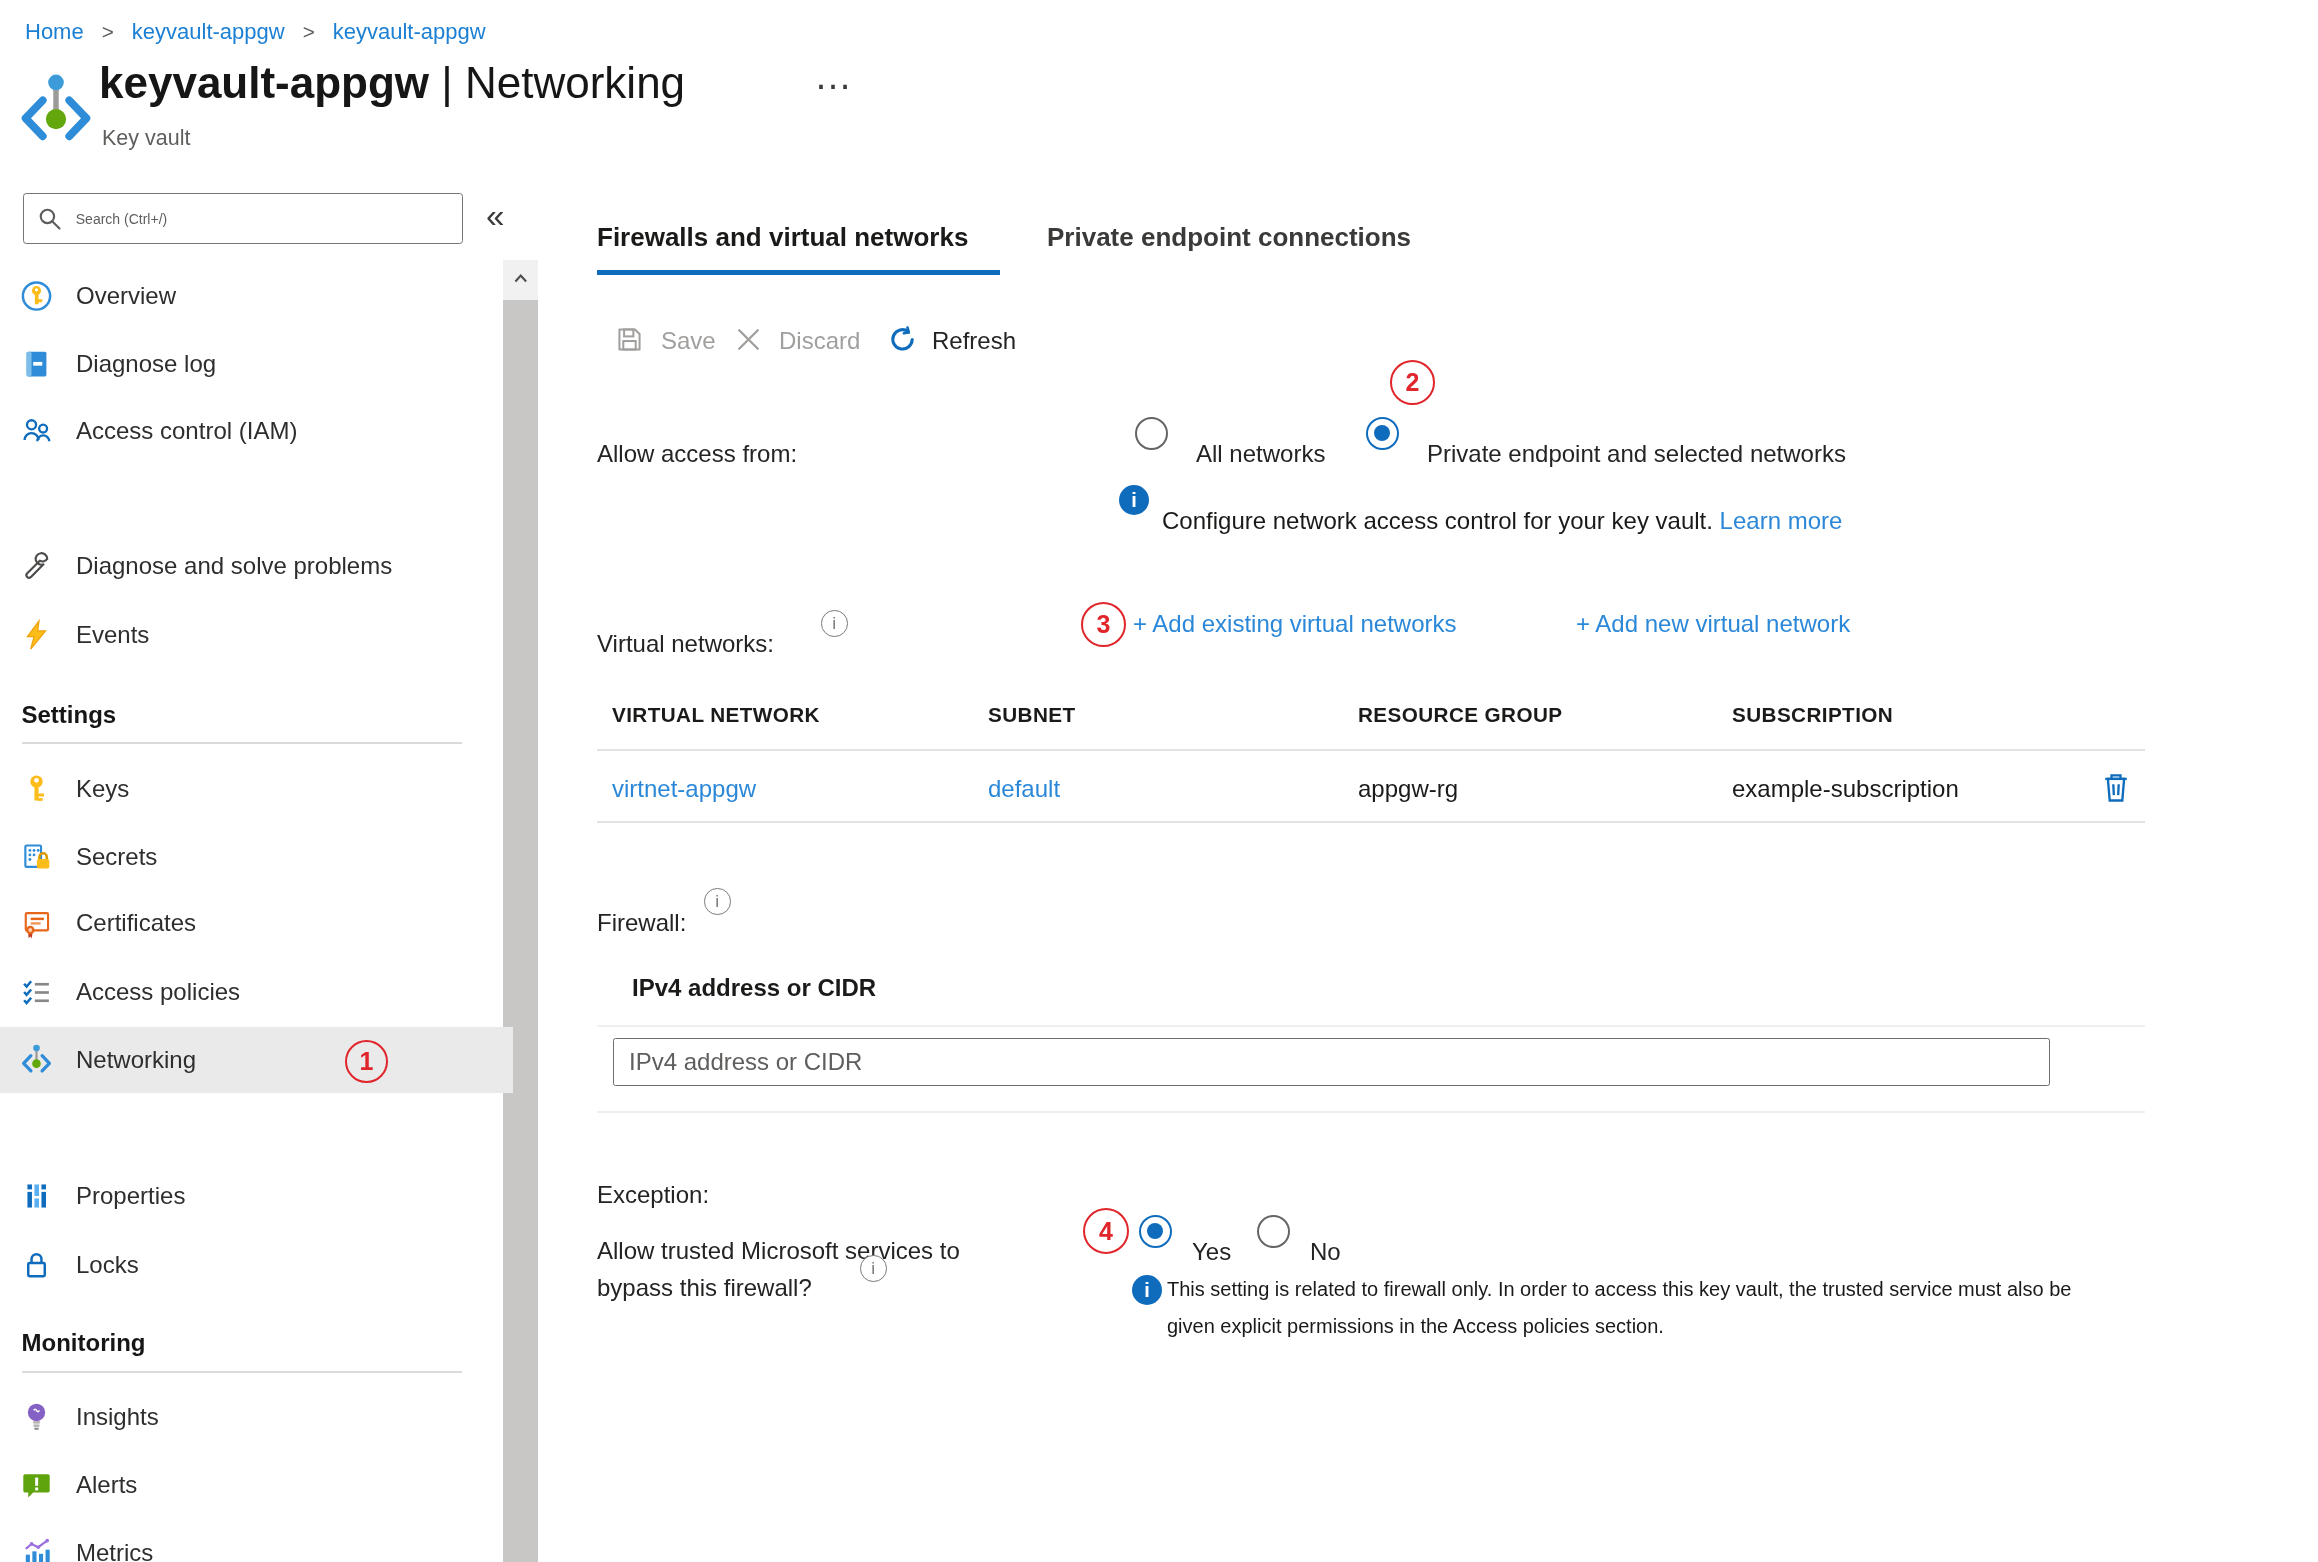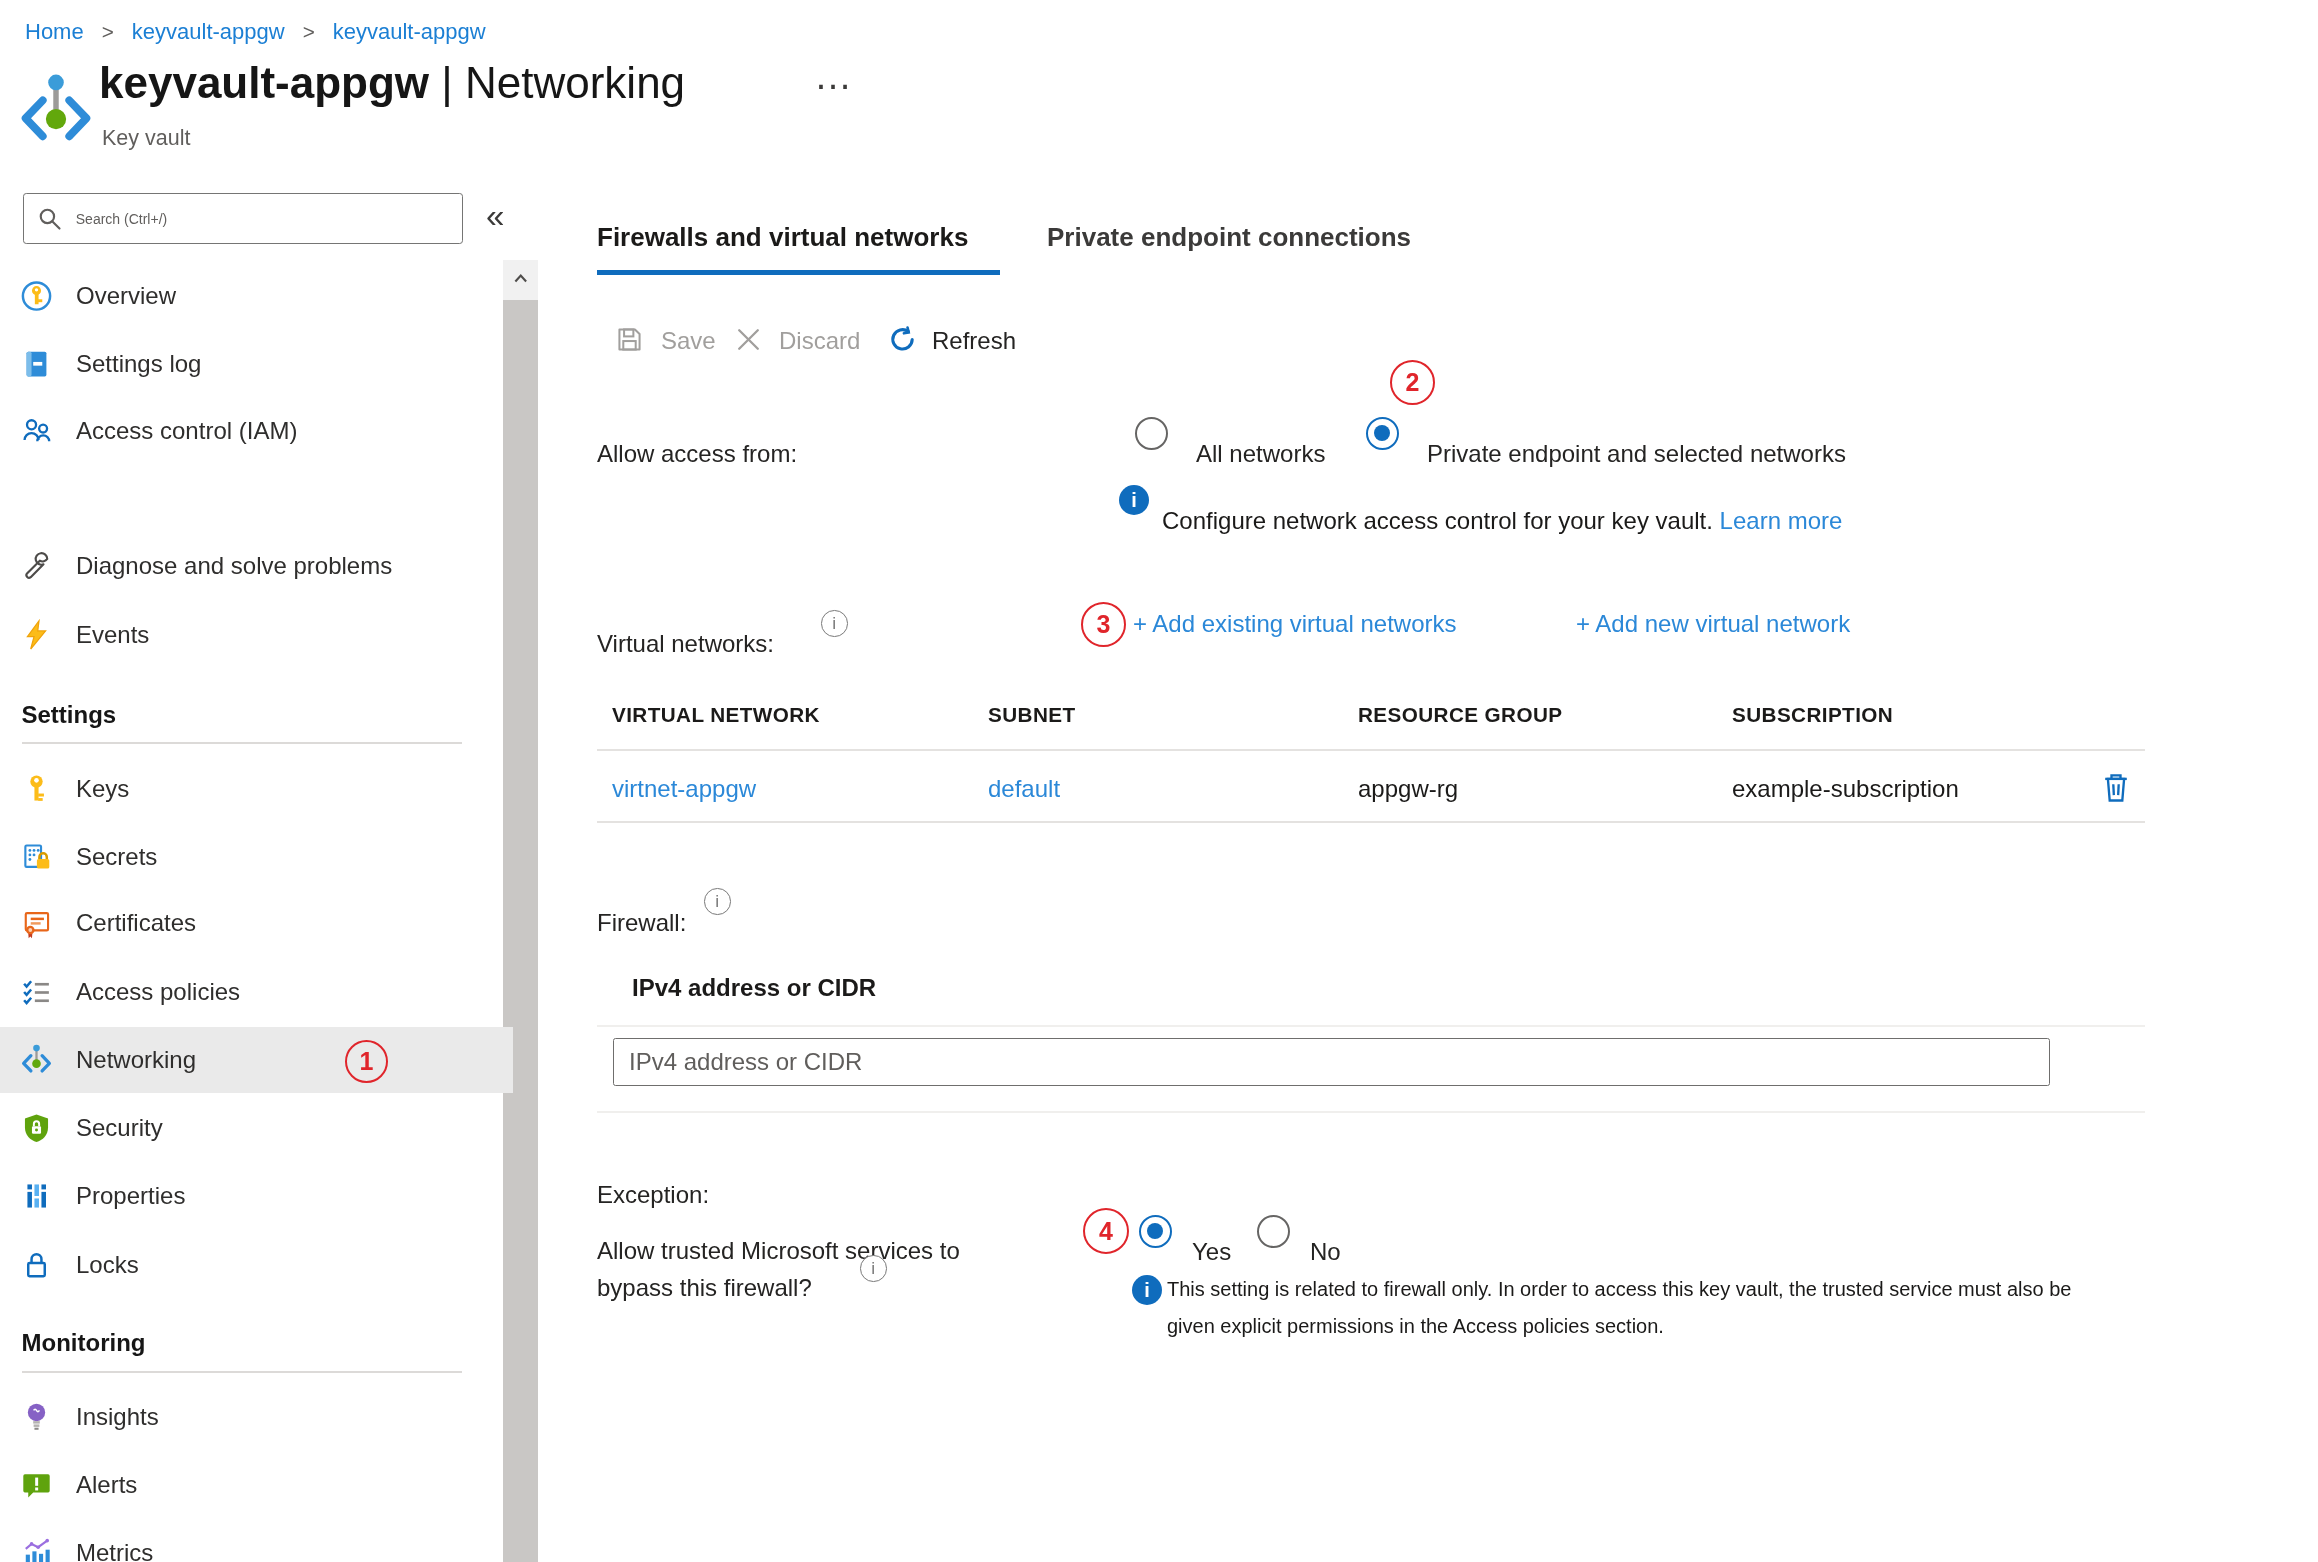--- a/index.html
+++ b/index.html
@@ -134,21 +134,21 @@
     <span class="nav-label">Overview</span>
   </div>
   <div class="nav-item" style="top:331px">
     <span class="nav-icon">
         <svg viewBox="0 0 40 40">
           <rect x="8" y="5" width="24" height="30" rx="2" fill="#2e8cd8"></rect>
           <rect x="8" y="5" width="6" height="30" rx="2" fill="#7cbdea"></rect>
           <rect x="16" y="17.5" width="11" height="4.5" fill="#fff"></rect>
         </svg>
       </span>
-    <span class="nav-label">Settings log</span>
+    <span class="nav-label">Diagnose log</span>
   </div>
   <div class="nav-item" style="top:398px">
     <span class="nav-icon">
         <svg viewBox="0 0 40 40" fill="none" stroke="#0f6cbd" stroke-width="2.8">
           <circle cx="14" cy="12.5" r="5.5"></circle>
           <path d="M5.5,31 a8.5,8.5 0 0 1 17,0"></path>
           <circle cx="28" cy="17" r="4.8"></circle>
           <path d="M21,32.5 a7.2,7.2 0 0 1 14.4,0"></path>
         </svg>
       </span>
@@ -238,31 +238,20 @@
     <span class="nav-icon">
         <svg viewBox="0 0 100 100">
           <polyline points="33,37 11,60 33,83" fill="none" stroke="#2e8cd8" stroke-width="10" stroke-linecap="round" stroke-linejoin="round"></polyline>
           <polyline points="67,37 89,60 67,83" fill="none" stroke="#2e8cd8" stroke-width="10" stroke-linecap="round" stroke-linejoin="round"></polyline>
           <line x1="50" y1="16" x2="50" y2="58" stroke="#9d9b99" stroke-width="7"></line>
           <circle cx="50" cy="14" r="10" fill="#3b9cd9"></circle>
           <circle cx="50" cy="61" r="13" fill="#62a80c"></circle>
         </svg>
       </span>
     <span class="nav-label">Networking</span>
-  </div>
-  <div class="nav-item" style="top:1095px">
-    <span class="nav-icon">
-        <svg viewBox="0 0 40 40">
-          <path d="M20,3.5 L34,8.5 V19 c0,10 -6.5,15.5 -14,18 C12.5,34.5 6,29 6,19 V8.5 Z" fill="#5fa30d"></path>
-          <path d="M16.8,18 v-3 a3.2,3.2 0 0 1 6.4,0 v3" fill="none" stroke="#fff" stroke-width="2.4"></path>
-          <rect x="14.5" y="18" width="11" height="9" rx="1.5" fill="#fff"></rect>
-          <circle cx="20" cy="22.5" r="1.8" fill="#5fa30d"></circle>
-        </svg>
-      </span>
-    <span class="nav-label">Security</span>
   </div>
   <div class="nav-item" style="top:1163px">
     <span class="nav-icon">
         <svg viewBox="0 0 40 40">
           <g fill="#0f6cbd">
             <rect x="9" y="6" width="5.5" height="6"></rect>
             <rect x="9" y="15" width="5.5" height="19"></rect>
           </g>
           <g fill="#59b1f2">
             <rect x="17.5" y="6" width="5.5" height="14"></rect>

